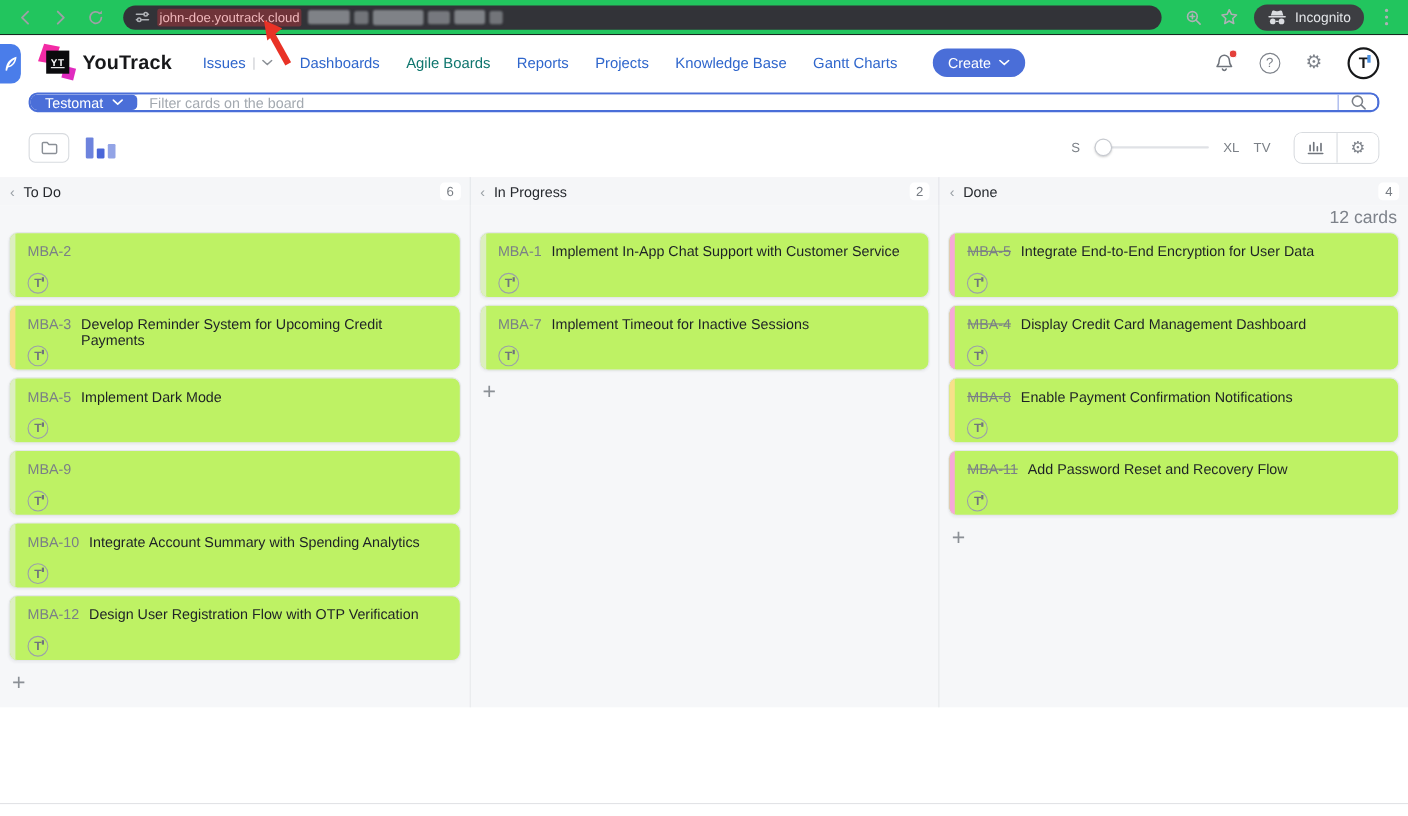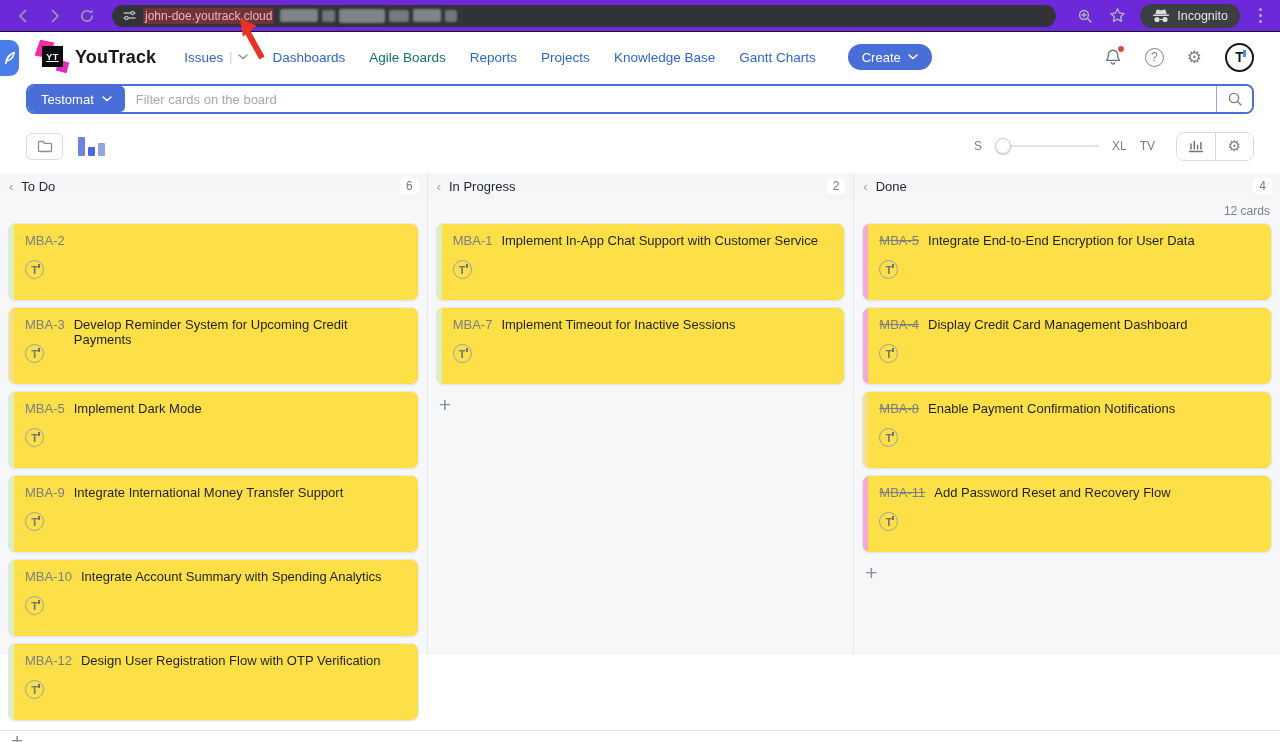--- a/index.html
+++ b/index.html
@@ -6,21 +6,21 @@
   html,body { width:1280px; height:742px; }
   body {
     font-family:"Liberation Sans", sans-serif;
     background:#ffffff; position:relative; overflow:hidden;
     -webkit-font-smoothing:antialiased;
   }
   svg { display:block; }
 
   
   .browser-bar{
-    height:32px; background:#6d28d9; border-bottom:1px solid #17181b;
+    height:32px; background:#22c55e; border-bottom:1px solid #17181b;
     display:flex; align-items:center; padding:0 10px; gap:6px;
   }
   .bb-btn{ width:26px;height:26px;border-radius:50%;display:flex;align-items:center;justify-content:center; color:#9da1a6;}
   .url-pill{
     flex:1; max-width:1030px; height:22px; margin-left:6px; margin-right:10px;
     background:#323338; border-radius:11px; display:flex; align-items:center;
     padding:0 10px; gap:6px; overflow:hidden;
   }
   .url-text{
     font-size:12px; color:#efb6ba; background:#6f3339; padding:1px 2px; border-radius:2px;
@@ -67,21 +67,21 @@
   .help-circle{ width:19px;height:19px;border:1.5px solid #7d828a;border-radius:50%;display:flex;align-items:center;justify-content:center;font-size:12px;color:#7d828a;}
   .gear-glyph{ font-family:"DejaVu Sans", sans-serif; font-size:17px; line-height:1; color:#7d828a;}
   .user-avatar{
     width:29px;height:29px;border:2.5px solid #17181a;border-radius:50%;background:#fff;
     display:flex;align-items:center;justify-content:center;font-weight:800;font-size:14px;color:#17181a; position:relative;
   }
   .user-avatar::after{ content:""; position:absolute; right:6px; top:5px; width:3px; height:7px; background:#4a90e2;}
 
   
   .filter-row{
-    margin:2px 26px 0; height:30px; border:2px solid #4a6ed8; border-radius:8px;
+    margin:2px 26px 0; height:18px; border:2px solid #4a6ed8; border-radius:8px;
     display:flex; align-items:stretch; overflow:hidden; background:#fff;
   }
   .project-btn{
     background:#4a6ed8; color:#fff; border:none; font-size:13px; font-family:inherit;
     display:flex; align-items:center; gap:8px; padding:0 13px; border-radius:0 5px 5px 0; cursor:pointer;
   }
   .filter-input{ flex:1; border:none; outline:none; padding:0 11px; font-size:13px; font-family:inherit; color:#33373c;}
   .filter-input::placeholder{ color:#a3a9b0;}
   .search-btn{ width:36px; background:#fff; border:none; border-left:1px solid #94a7e8; display:flex; align-items:center; justify-content:center; cursor:pointer;}
 
@@ -105,23 +105,23 @@
   
   .column-headers{ margin-top:13px; height:26px; background:#f5f6f8; display:flex;}
   .col-header{ width:426.67px; display:flex; align-items:center; gap:8px; padding:0 8px 0 9px; font-size:13px; color:#26292e;}
   .col-header + .col-header{ border-left:1px solid #e4e6ea;}
   .col-chev{ color:#9aa0a6; font-size:13px; cursor:pointer;}
   .col-title{ color:#26292e;}
   .col-count{ margin-left:auto; background:#ffffff; border-radius:4px; font-size:12px; color:#777c83; padding:1px 6px;}
   .board-area{ height:456px; background:#f6f7f9; display:flex;}
   .column{ width:426.67px; padding:0 8px; }
   .column + .column{ border-left:1px solid #e7e9ec;}
-  .col-info{ height:24px; display:flex; align-items:center; justify-content:flex-end; font-size:12px; color:#7d828a; padding-right:2px;text-align:center;}
+  .col-info{ height:24px; display:flex; align-items:center; justify-content:flex-end; font-size:16px; color:#7d828a; padding-right:2px;text-align:center;}
   .card{
-    position:relative; height:78px; background:#fde047; border:1px solid #e5e7ea; border-radius:8px;
+    position:relative; height:60px; background:#bef264; border:1px solid #e5e7ea; border-radius:8px;
     margin-bottom:6px; overflow:hidden; box-shadow:0 1px 2px rgba(20,20,40,.04); cursor:pointer;
   }
   .strip{ position:absolute; left:0; top:0; bottom:0; width:5px;}
   .card-row{ padding:9px 10px 0 16px; display:flex; align-items:baseline; gap:9px; font-size:13px;}
   .card-id{ color:#7a7f87; white-space:nowrap;}
   .card-id.resolved{ text-decoration:line-through;}
   .card-title{ color:#1d2126;}
   .card-avatar{
     position:absolute; left:16px; top:36px; width:19px; height:19px; border:1.2px solid #9ba1a8;
     border-radius:50%; display:flex; align-items:center; justify-content:center;
@@ -357,21 +357,20 @@
         <div class="card-row">
           <span class="card-id">MBA-5</span>
           <span class="card-title">Implement Dark Mode</span>
         </div>
         <span class="card-avatar">T</span>
       </div>
       <div class="card">
         <span class="strip" style="background: rgb(220, 239, 192);"></span>
         <div class="card-row">
           <span class="card-id">MBA-9</span>
-          <span class="card-title">Integrate International Money Transfer Support</span>
         </div>
         <span class="card-avatar">T</span>
       </div>
       <div class="card">
         <span class="strip" style="background: rgb(220, 239, 192);"></span>
         <div class="card-row">
           <span class="card-id">MBA-10</span>
           <span class="card-title">Integrate Account Summary with Spending Analytics</span>
         </div>
         <span class="card-avatar">T</span>

